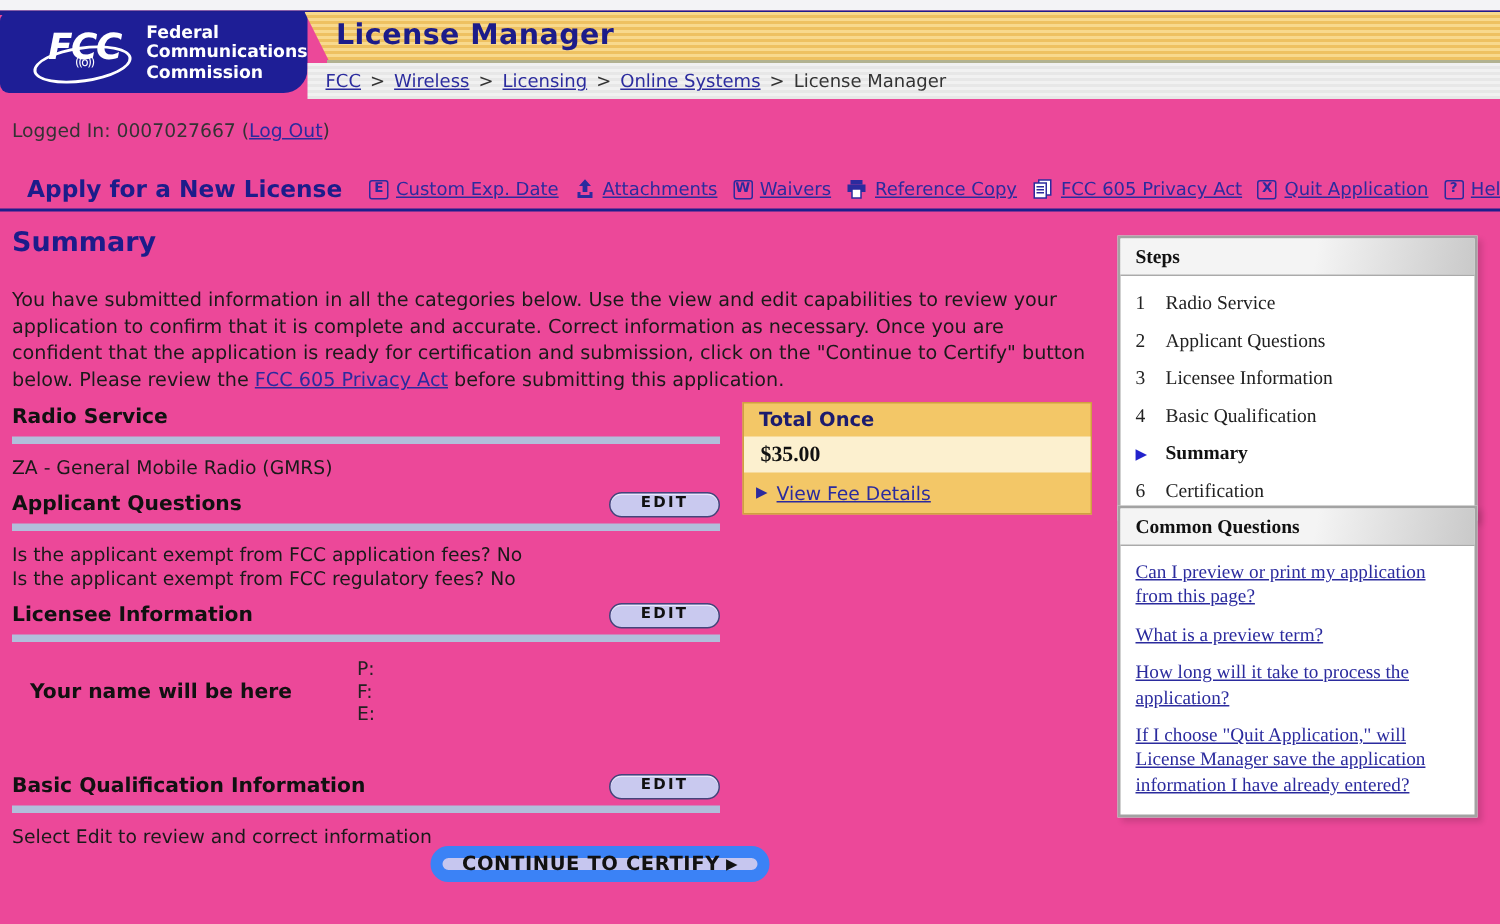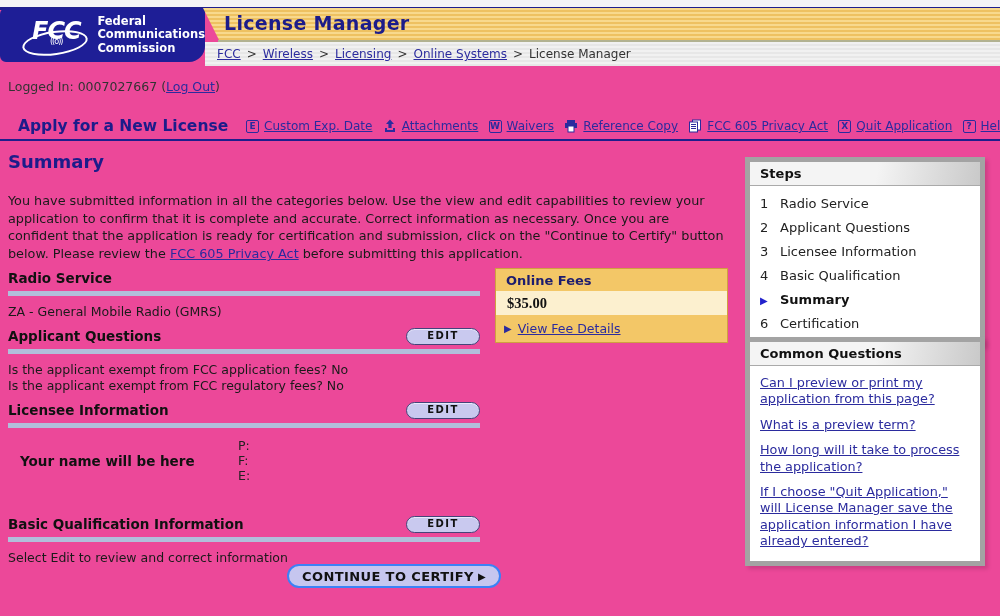--- a/index.html
+++ b/index.html
@@ -51,38 +51,38 @@
   .sec-rule { height:5px; background:#b2bedb; margin-top:3px; }
   .sec-body { margin-top:8px; font-size:12.5px; color:#1a1a1a; line-height:1.25; }
   .edit-btn { width:74px; height:17px; border-radius:9px; background:#c9c9ef; border:1px solid #44447a;
               font-family:"DejaVu Sans",sans-serif; font-size:10px; font-weight:bold; letter-spacing:1.5px;
               color:#111; cursor:pointer; box-shadow:inset 0 1px 0 #e9e9fb; line-height:14px; }
   .lic-row { display:flex; margin-top:10px; }
   .lic-name { width:230px; font-weight:bold; font-size:13.5px; color:#111; padding-left:12px;
               display:flex; align-items:center; }
   .lic-contacts { font-size:12.5px; color:#222; line-height:15px; }
   .continue-btn { position:absolute; left:287px; top:564px; height:24px; padding:0 13px; border-radius:12px;
-                  background:#c6c6ef; border:2px solid #3b82f6; font-family:"DejaVu Sans",sans-serif;
+                  background:#c6c6ef; border:8px solid #3b82f6; font-family:"DejaVu Sans",sans-serif;
                   font-size:13px; font-weight:bold; letter-spacing:.4px; color:#111; cursor:pointer;
                   display:flex; align-items:center; gap:4px; }
   .continue-arrow { font-size:10px; }
 
   
   .fees-box { position:absolute; left:495px; top:268px; width:233px; border:1px solid #cfa040;
               background:#f3c767; font-size:13px; }
   .fees-head { padding:4px 10px 3px; font-weight:bold; color:#1c1c6e; }
   .fees-amount { background:#fcf0cf; padding:4px 11px 3px; font-family:"Liberation Serif",serif;
                  font-weight:bold; font-size:14.5px; color:#111; }
   .fees-details { padding:6px 8px 6px; display:flex; align-items:center; gap:6px; }
   .fees-marker { color:#2b2b9e; font-size:10px; }
   .fees-details a { color:#2b2b9e; font-size:12.5px; }
 
   
-  .side-box { position:absolute; left:745px; width:240px; border:5px solid #a3a3a3; background:#fff;
-              box-shadow:3px 3px 4px rgba(0,0,0,.14); }
+  .side-box { position:absolute; left:745px; width:240px; border:2px solid #a3a3a3; background:#fff;
+              box-shadow:3px 3px 4px rgba(0,0,0,.14);font-family:Liberation Serif, serif; }
   .side-head { background:linear-gradient(100deg,#f4f4f4 55%,#c9c9c9 100%); padding:4px 10px;
                font-size:13px; font-weight:bold; color:#111; border-bottom:1px solid #aaa; }
   .steps-body { padding:5px 0 6px; }
   .step-row { display:flex; padding:4.5px 10px; font-size:13px; color:#222; gap:10px; align-items:baseline; }
   .step-num { width:10px; }
   .step-row.current .step-label { font-weight:bold; color:#111; }
   .step-marker { color:#2222cc; font-size:10px; }
   .q-body { padding:9px 10px 10px; }
   .q-link { display:block; font-size:12.8px; line-height:1.28; margin-bottom:9px; color:#2b2b9e;
             text-decoration:underline; cursor:pointer; }
@@ -222,21 +222,21 @@
     <div class="sec-rule"></div>
     <div class="sec-body">Select Edit to review and correct information</div>
   </div>
 
   <button class="continue-btn">
     <span>CONTINUE TO CERTIFY</span>
     <span class="continue-arrow">▶</span>
   </button>
 
   <div class="fees-box">
-    <div class="fees-head">Online Fees</div>
+    <div class="fees-head">Total Once</div>
     <div class="fees-amount">$35.00</div>
     <div class="fees-details">
       <span class="fees-marker">▶</span>
       <a class="link">View Fee Details</a>
     </div>
   </div>
 
   <div class="side-box" style="top:157px">
     <div class="side-head">Steps</div>
     <div class="steps-body">

